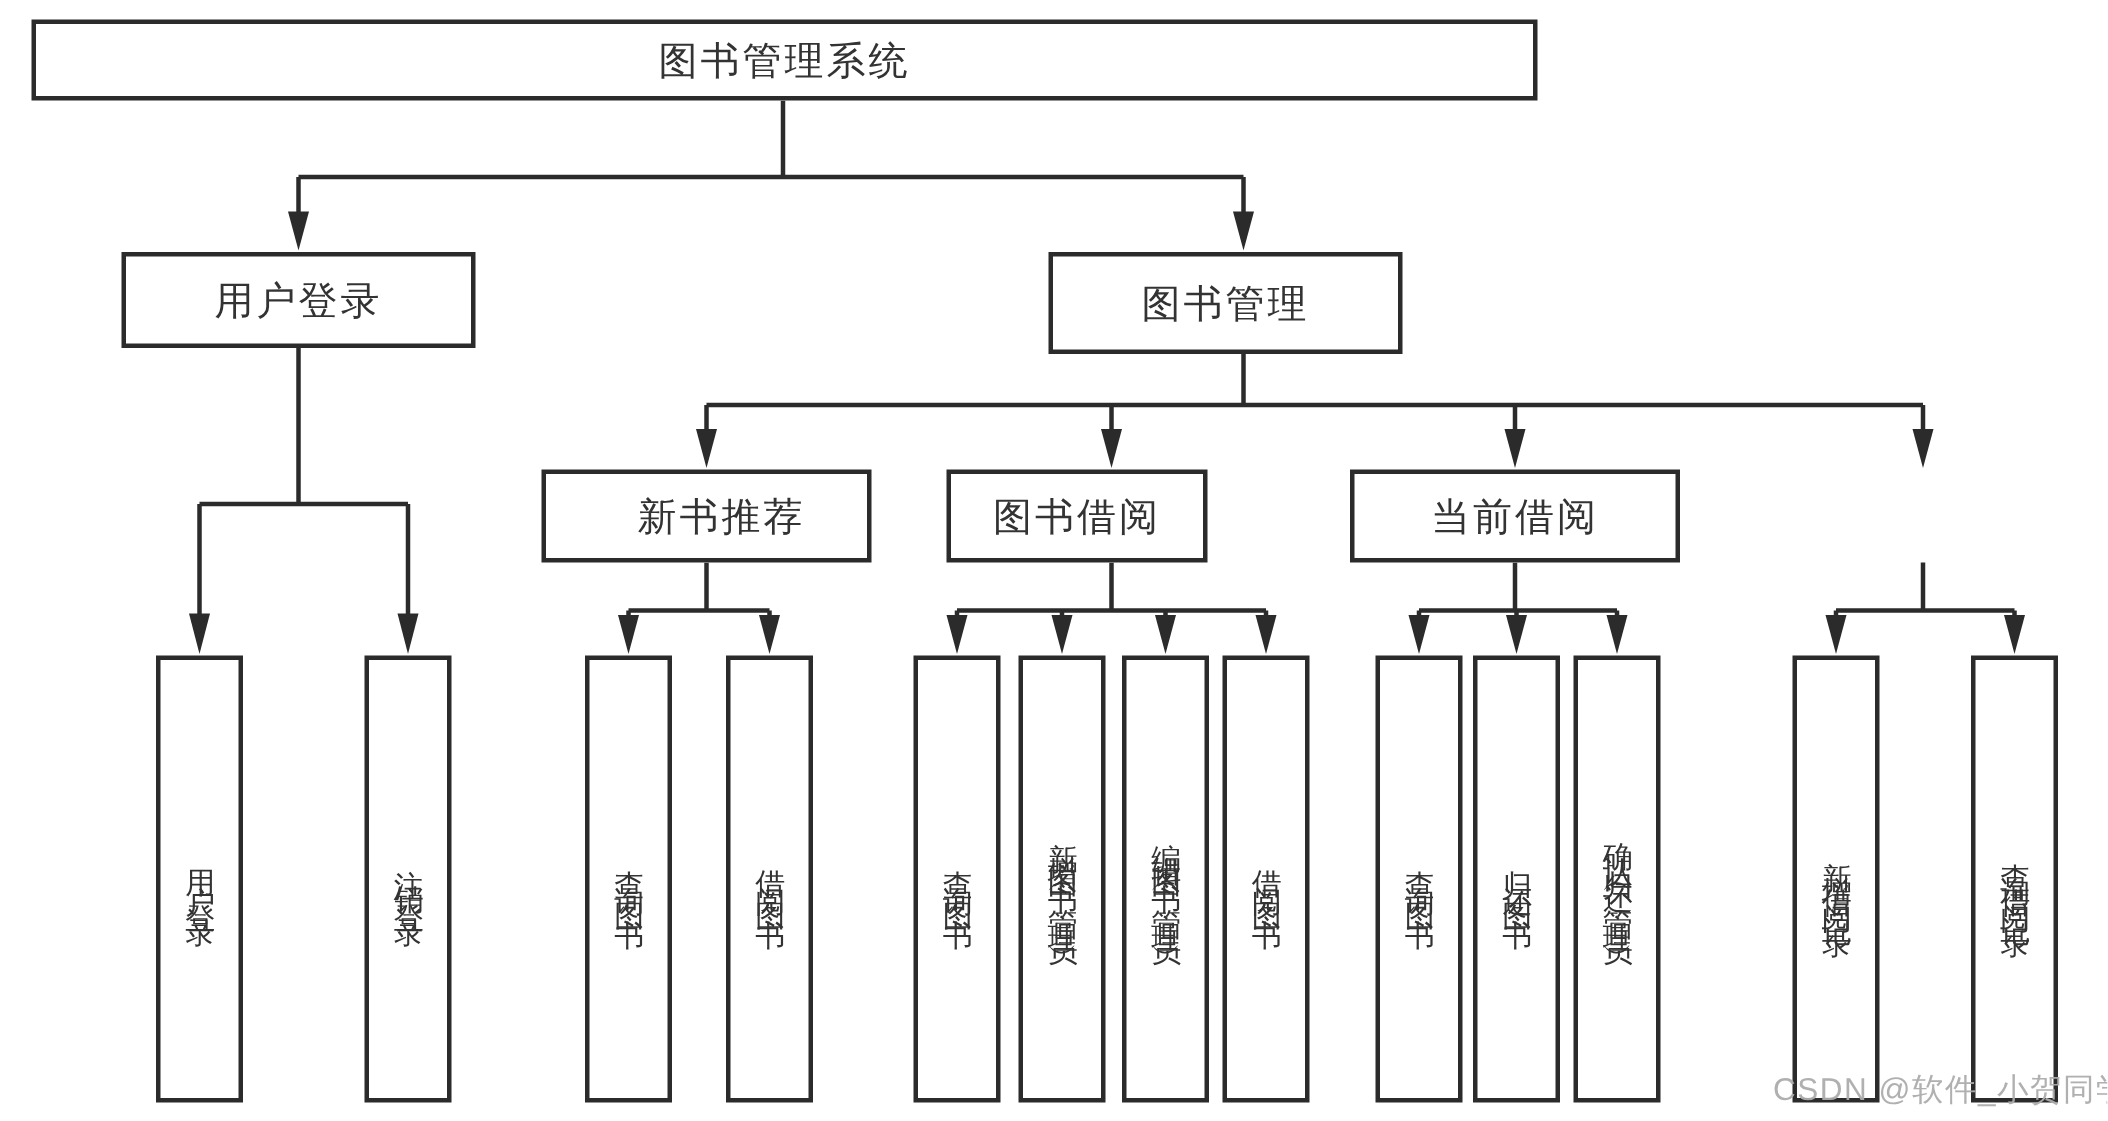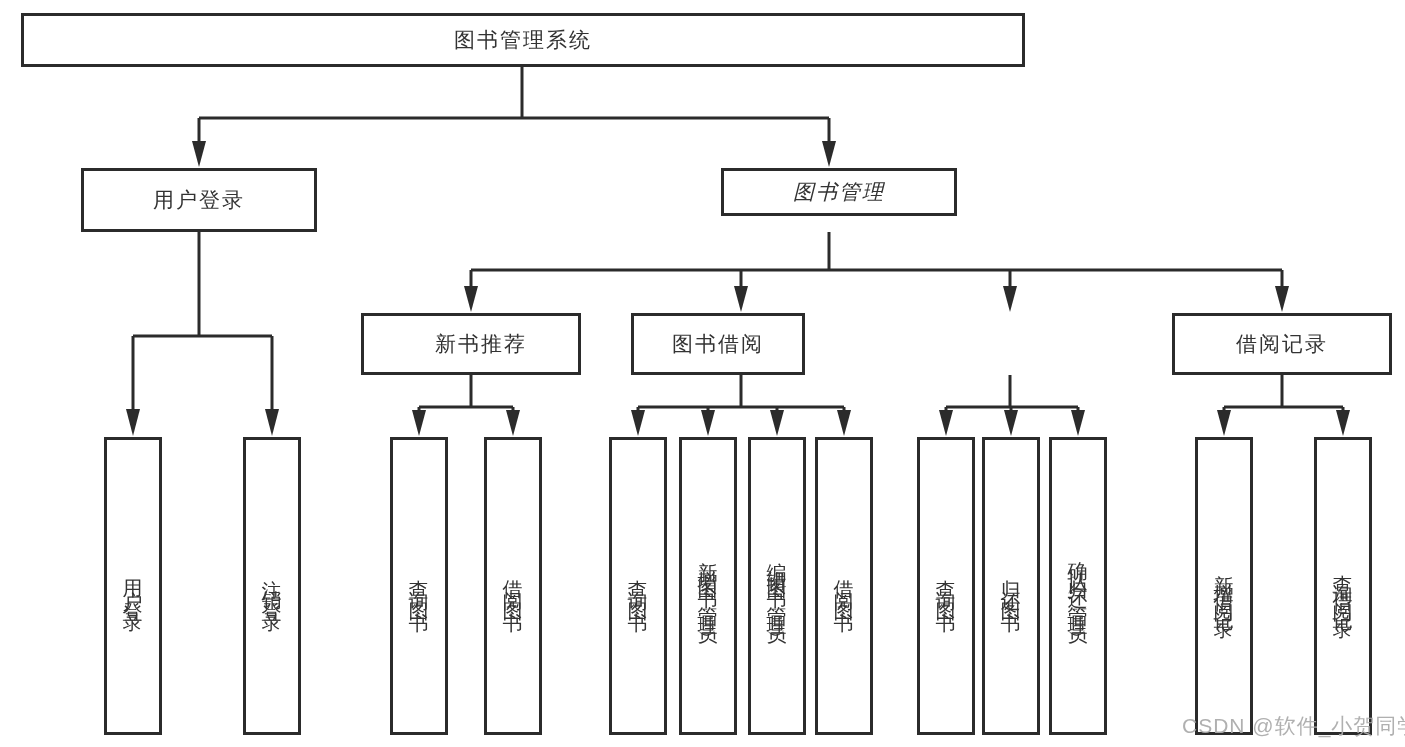--- a/index.html
+++ b/index.html
@@ -27,21 +27,21 @@
     position: absolute;
     box-sizing: border-box;
     border: 3px solid #2b2b2b;
     background: #ffffff;
     display: flex;
     align-items: center;
     justify-content: center;
     text-align: center;
   }
   .h-box {
-    font-size: 21px;
+    font-size: 26px;
     letter-spacing: 2px;
     white-space: nowrap;
   }
   .v-box {
     writing-mode: vertical-rl;
     font-size: 20px;
     letter-spacing: 11px;
     line-height: 1;
   }
   .v-box.long { letter-spacing: 9px; }
@@ -133,25 +133,25 @@
       <line x1="1224" y1="407" x2="1224" y2="414"></line>
       <polygon points="1224,436 1217,410 1231,410"></polygon>
       <line x1="1343" y1="407" x2="1343" y2="414"></line>
       <polygon points="1343,436 1336,410 1350,410"></polygon>
     </g>
   </svg>
 
   <div class="box h-box" style="left:21px; top:13px; width:1004px; height:54px;">图书管理系统</div>
 
   <div class="box h-box" style="left:81px; top:168px; width:236px; height:64px;">用户登录</div>
-  <div class="box h-box" style="left:721px; top:168px; width:236px; height:48px;font-style:italic;">图书管理</div>
+  <div class="box h-box" style="left:699px; top:168px; width:236px; height:68px;">图书管理</div>
 
   <div class="box h-box" style="left:361px; top:313px; width:220px; height:62px;padding-left:20px;">新书推荐</div>
   <div class="box h-box" style="left:631px; top:313px; width:174px; height:62px;">图书借阅</div>
-  <div class="box h-box" style="left:1172px; top:313px; width:220px; height:62px;">借阅记录</div>
+  <div class="box h-box" style="left:900px; top:313px; width:220px; height:62px;">当前借阅</div>
 
   <div class="box v-box" style="left:104px; top:437px; width:58px; height:298px;">用户登录</div>
   <div class="box v-box" style="left:243px; top:437px; width:58px; height:298px;">注销登录</div>
 
   <div class="box v-box" style="left:390px; top:437px; width:58px; height:298px;">查询图书</div>
   <div class="box v-box" style="left:484px; top:437px; width:58px; height:298px;">借阅图书</div>
 
   <div class="box v-box" style="left:609px; top:437px; width:58px; height:298px;">查询图书</div>
   <div class="box v-box long" style="left:679px; top:437px; width:58px; height:298px;">新增图书（管理员）</div>
   <div class="box v-box long" style="left:748px; top:437px; width:58px; height:298px;">编辑图书（管理员）</div>

